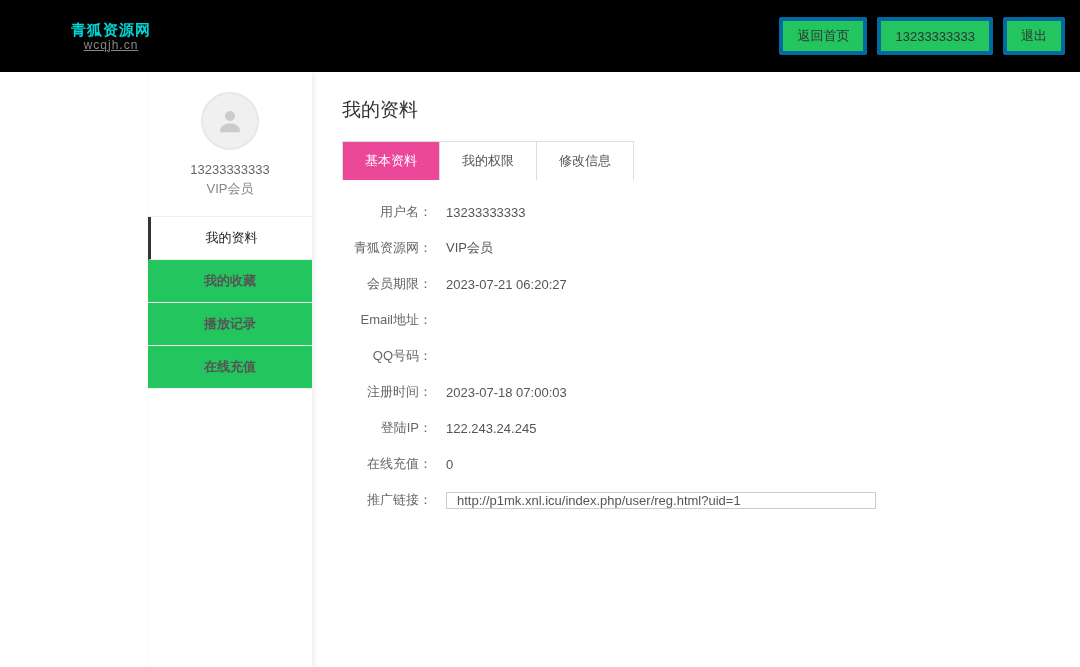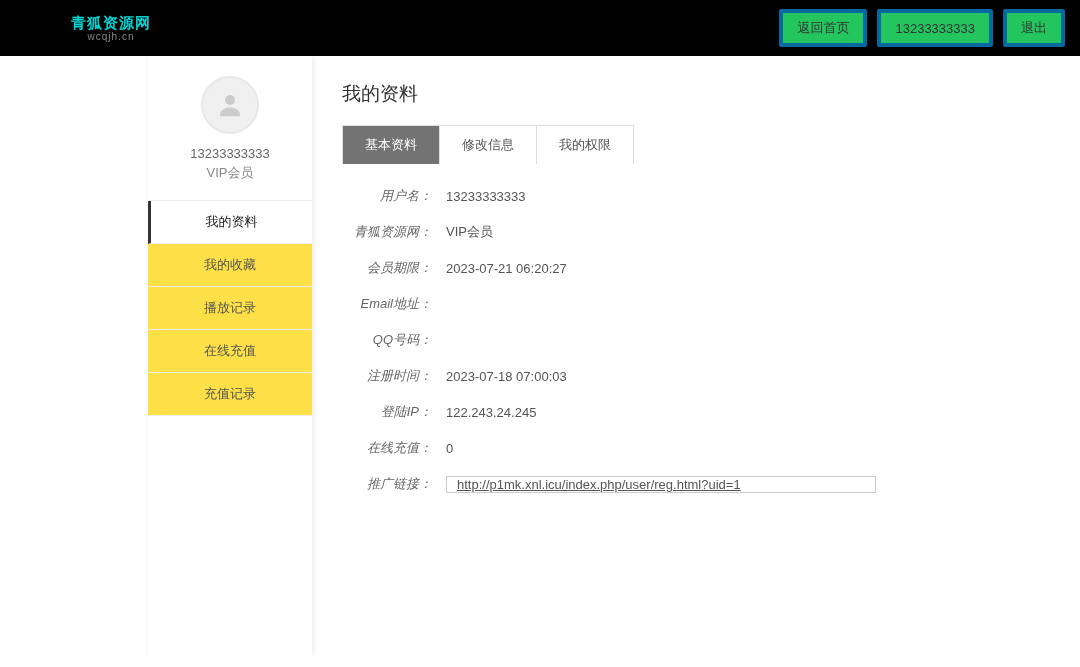--- a/index.html
+++ b/index.html
@@ -8,44 +8,45 @@
       box-sizing: border-box;
     }
     body {
       font-family: "Microsoft YaHei", Arial, sans-serif;
       font-size: 14px;
       color: #333;
       background: #fff;
     }
     .header {
       background: #000;
-      height: 56px;
+      height: 72px;
       display: flex;
       align-items: center;
       padding: 0 15px;
       justify-content: space-between;
     }
     .logo {
       margin-left: 50px;
       background: #000;
       padding: 3px 6px;
       display: inline-block;
       text-align: center;
     }
     .logo-top {
       color: #00d4d4;
       font-weight: bold;
       font-size: 15px;
       letter-spacing: 1px;
     }
     .logo-bottom {
       color: #888;
-      font-size: 10px;
+      font-size: 12px;
       letter-spacing: 1px;
       margin-top: -2px;
+      text-decoration: underline;
     }
     .header-right {
       display: flex;
       gap: 10px;
     }
     .header-btn {
       background: #22c55e;
       border: 4px solid #0369a1;
       padding: 6px 14px;
       font-size: 13px;
@@ -96,21 +97,22 @@
       color: #888;
       font-size: 13px;
     }
     .nav-item {
       padding: 12px 0;
       text-align: center;
       color: #555;
       font-size: 13px;
       border-bottom: 1px solid #eee;
       cursor: pointer;
-      background: #fde047;
+      background: #22c55e;
+      font-weight: bold;
     }
     .nav-item.active {
       background: #fff;
       border-left: 3px solid #333;
       color: #222;
       font-weight: 500;
     }
     .main {
       flex: 1;
       padding: 25px 30px;
@@ -132,55 +134,53 @@
       font-size: 13px;
       color: #555;
       cursor: pointer;
       border-right: 1px solid #ddd;
       background: #fff;
     }
     .tab:last-child {
       border-right: none;
     }
     .tab.active {
-      background: #737373;
+      background: #ec4899;
       color: #fff;
     }
     .form-area {
       padding-top: 22px;
     }
     .form-row {
       display: flex;
       align-items: center;
       margin-bottom: 16px;
       min-height: 20px;
     }
     .form-label {
       width: 98px;
       text-align: right;
       color: #666;
       font-size: 13px;
       padding-right: 8px;
-      font-style: italic;
     }
     .form-value {
       color: #555;
       font-size: 13px;
       padding-left: 6px;
     }
     .form-input {
       flex: 1;
       max-width: 430px;
       padding: 0 10px;
       border: 1px solid #ccc;
       font-size: 13px;
       color: #555;
       margin-left: 6px;
       background: #fff;
-      text-decoration: underline;
     }
   </style>
 </head>
 <body>
 
 <div class="header">
   <div class="logo">
     <div class="logo-top">青狐资源网</div>
     <div class="logo-bottom">wcqjh.cn</div>
   </div>
@@ -208,37 +208,34 @@
     </div>
     <div class="nav-item">
       <span>我的收藏</span>
     </div>
     <div class="nav-item">
       <span>播放记录</span>
     </div>
     <div class="nav-item">
       <span>在线充值</span>
     </div>
-    <div class="nav-item">
-      <span>充值记录</span>
-    </div>
   </div>
 
   <div class="main">
     <h2 class="page-title">我的资料</h2>
 
     <div class="tabs">
       <div class="tab active">
         <span>基本资料</span>
       </div>
       <div class="tab">
+        <span>我的权限</span>
+      </div>
+      <div class="tab">
         <span>修改信息</span>
-      </div>
-      <div class="tab">
-        <span>我的权限</span>
       </div>
     </div>
 
     <div class="form-area">
       <div class="form-row">
         <div class="form-label">用户名：</div>
         <div class="form-value">13233333333</div>
       </div>
       <div class="form-row">
         <div class="form-label">青狐资源网：</div>

